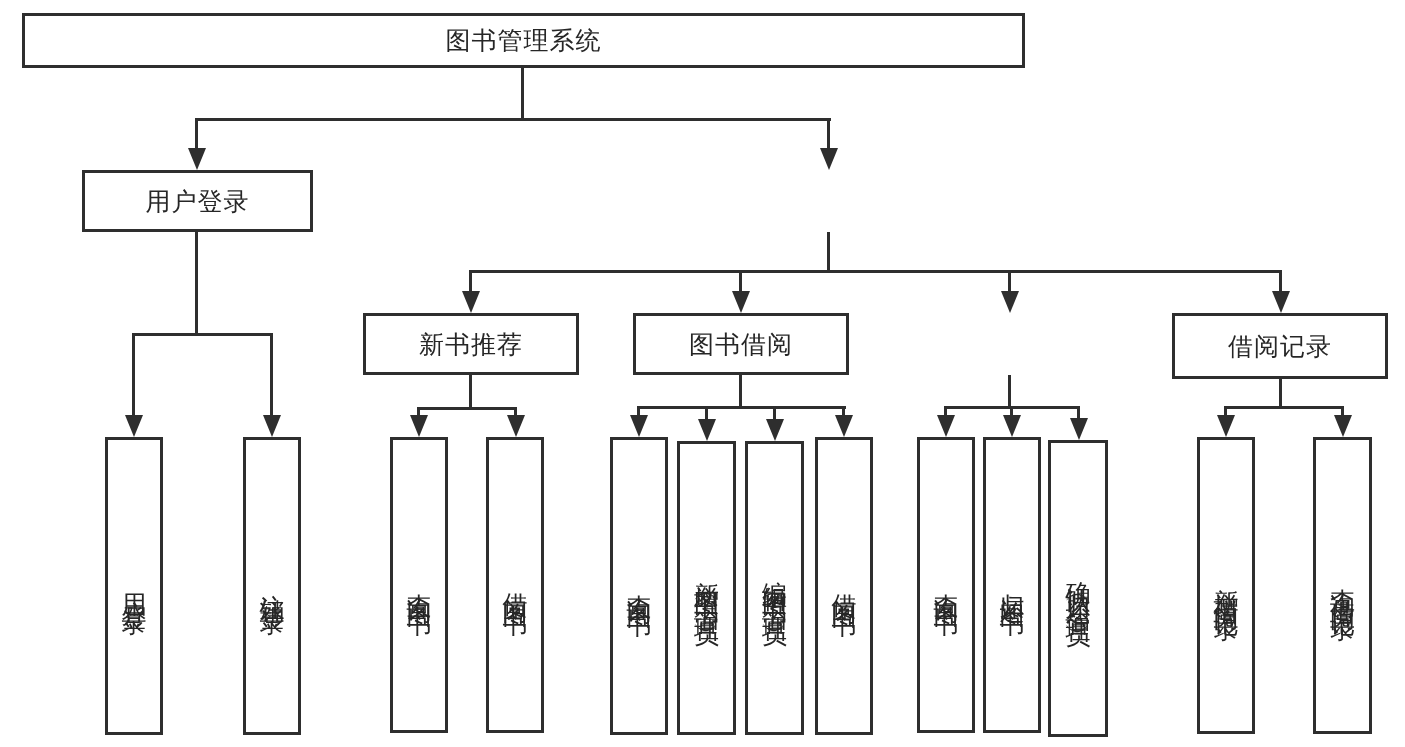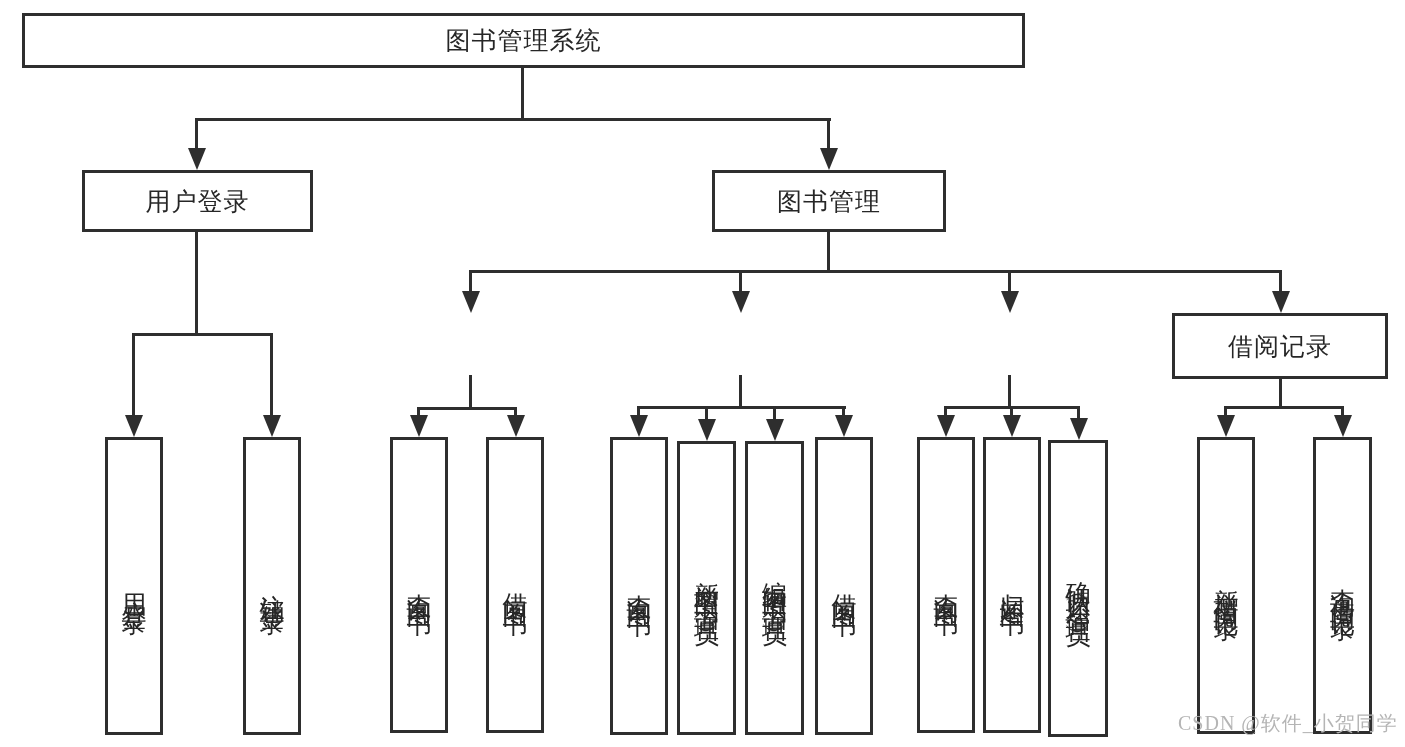--- a/index.html
+++ b/index.html
@@ -1,20 +1,20 @@
 <!DOCTYPE html>
 <html><head>
 <meta charset="utf-8">
 <style>
   html,body{margin:0;padding:0;background:#ffffff;}
   .canvas{
     position:relative;
     width:1405px;height:747px;
     background:#ffffff;
-    font-family:Liberation Serif, serif;
+    font-family:Liberation Sans, sans-serif;
     overflow:hidden;
   }
   .box{
     position:absolute;
     box-sizing:border-box;
     background:#ffffff;
     border:3px solid #2e2e2e;
     display:flex;
     align-items:center;
     justify-content:center;
@@ -115,24 +115,27 @@
   <div class="line" style="left:1341px;top:406px;width:3px;height:11px"></div>
   <div class="arrow" style="left:1334px;top:415px"></div>
 
   <div class="box" style="left:22px;top:13px;width:1003px;height:55px">
     <span>图书管理系统</span>
   </div>
 
   <div class="box" style="left:82px;top:170px;width:231px;height:62px">
     <span>用户登录</span>
   </div>
-  <div class="box" style="left:712px;top:170px;width:234px;height:62px">
-    <span>图书管理</span>
+
+  <div class="box" style="left:363px;top:313px;width:216px;height:62px">
+    <span>新书推荐</span>
   </div>
-
+  <div class="box" style="left:633px;top:313px;width:216px;height:62px">
+    <span>图书借阅</span>
+  </div>
   <div class="box" style="left:1172px;top:313px;width:216px;height:66px">
     <span>借阅记录</span>
   </div>
 
   <div class="box" style="left:105px;top:437px;width:58px;height:298px">
     <span class="vlabel">用户登录</span>
   </div>
   <div class="box" style="left:243px;top:437px;width:58px;height:298px">
     <span class="vlabel">注销登录</span>
   </div>
@@ -167,15 +170,14 @@
     <span class="vlabel">确认归还（管理员）</span>
   </div>
 
   <div class="box" style="left:1197px;top:437px;width:58px;height:297px">
     <span class="vlabel">新增借阅记录</span>
   </div>
   <div class="box" style="left:1313px;top:437px;width:59px;height:297px">
     <span class="vlabel">查询借阅记录</span>
   </div>
 
-  <div class="watermark">CSDN @软件_小贺同学</div>
 
 </div>
 
 </body></html>

